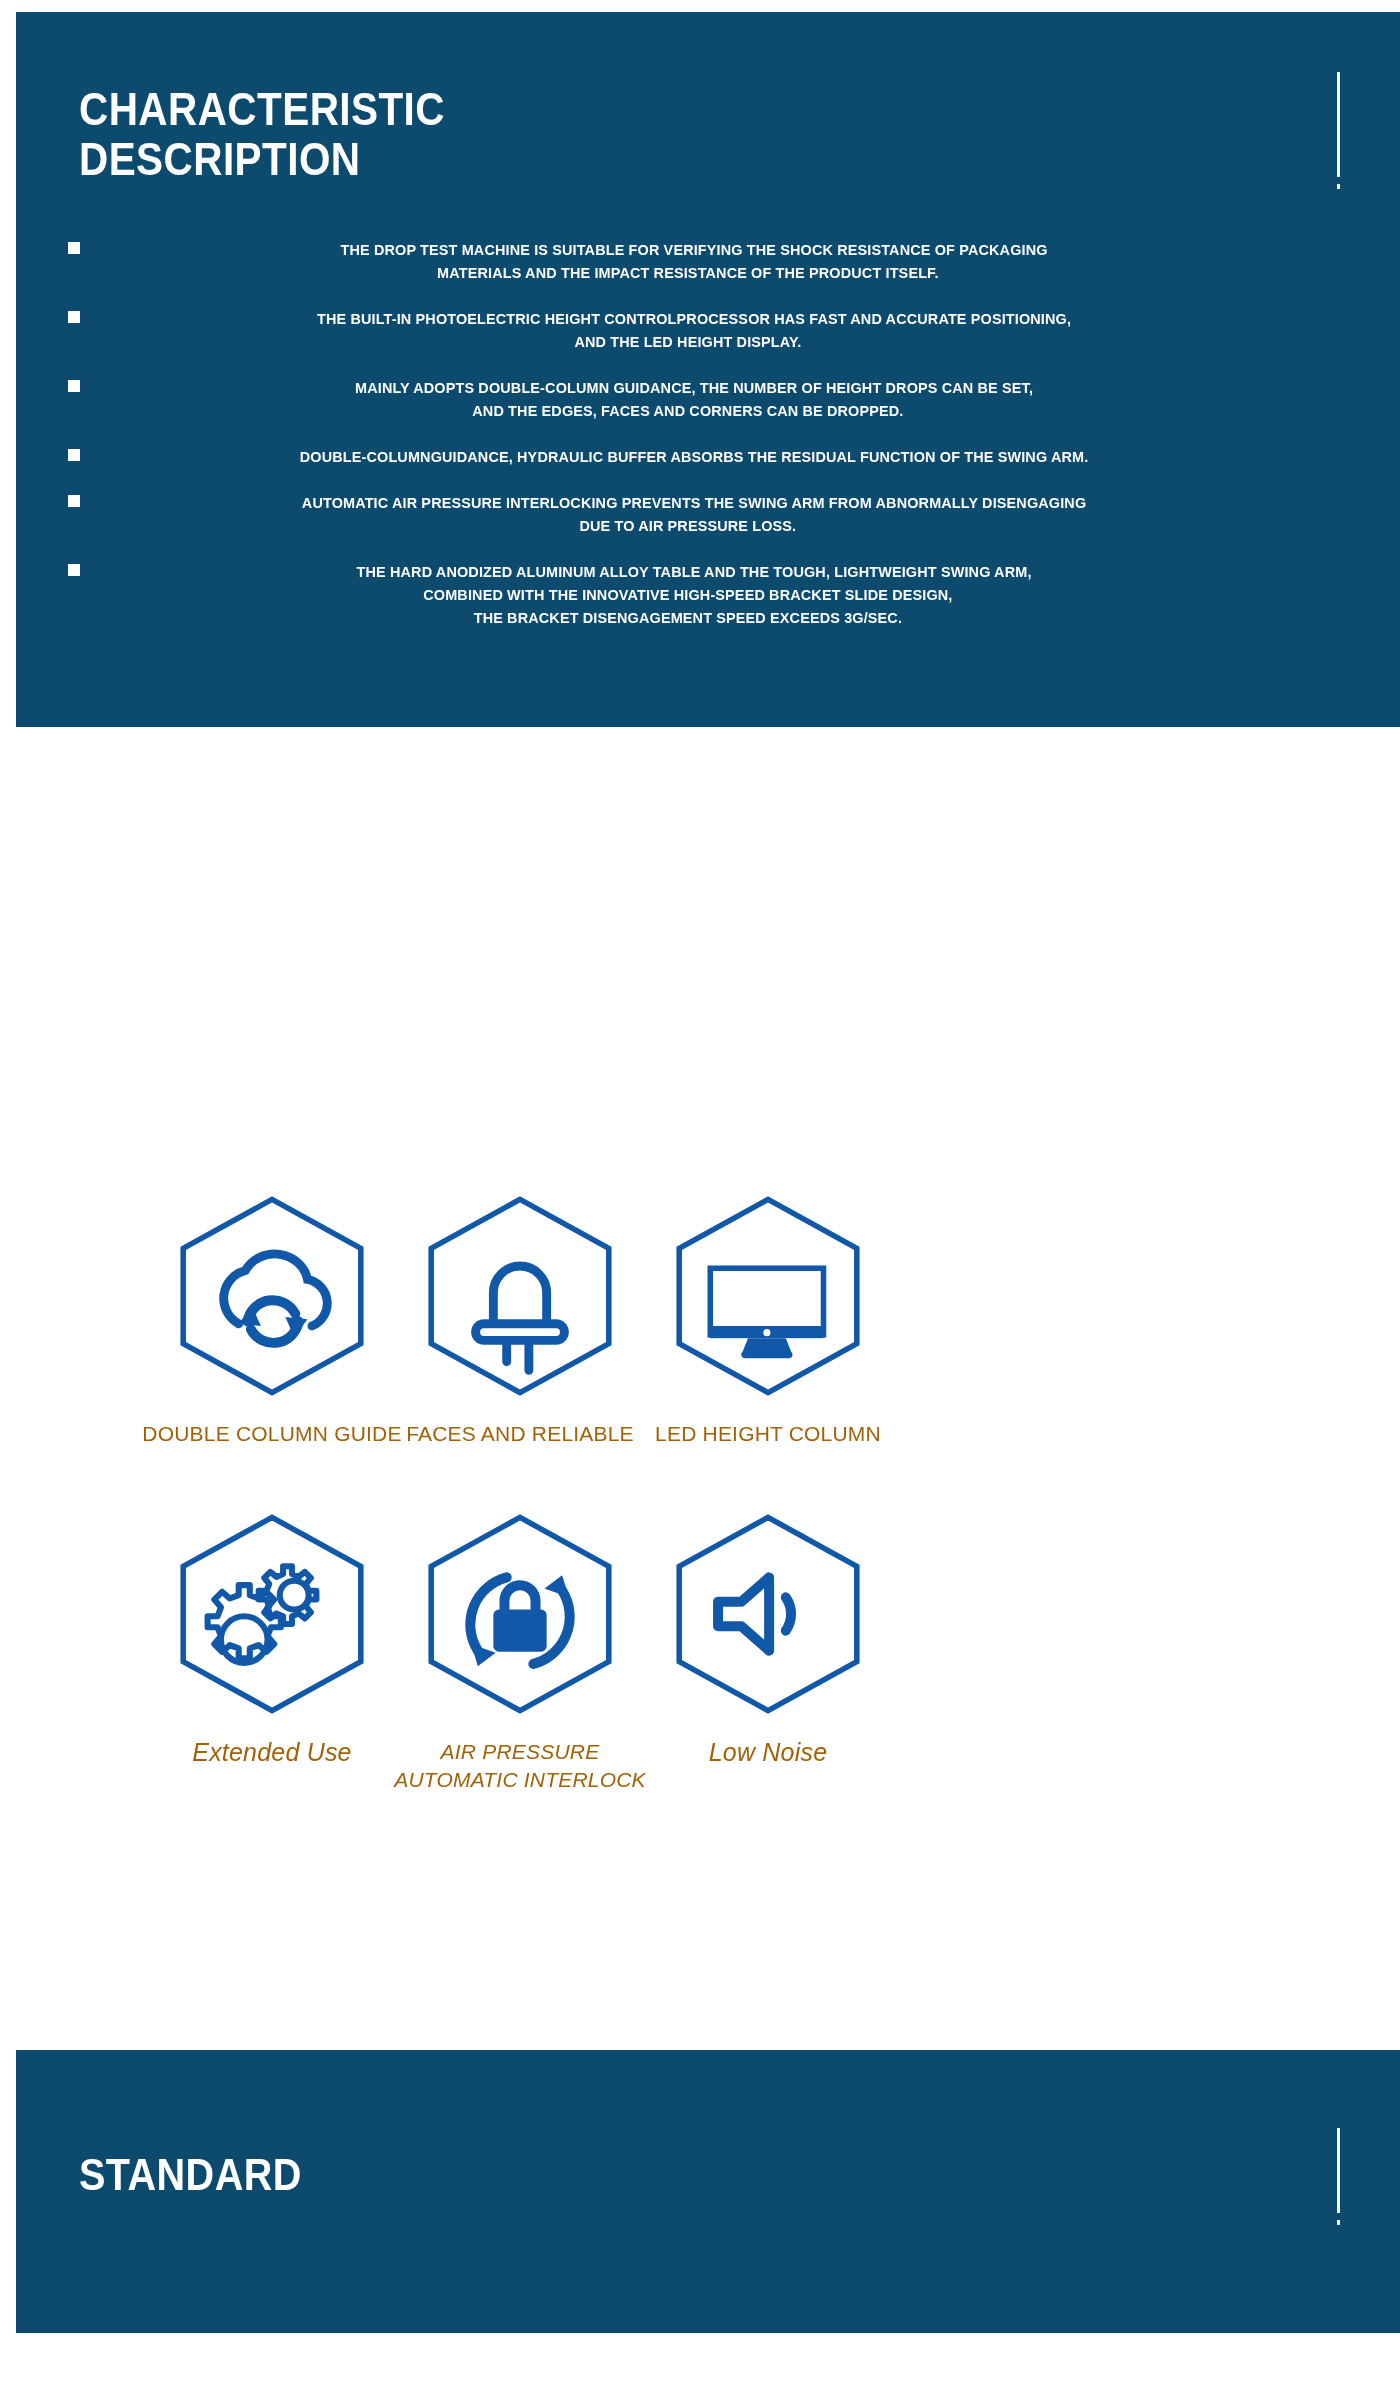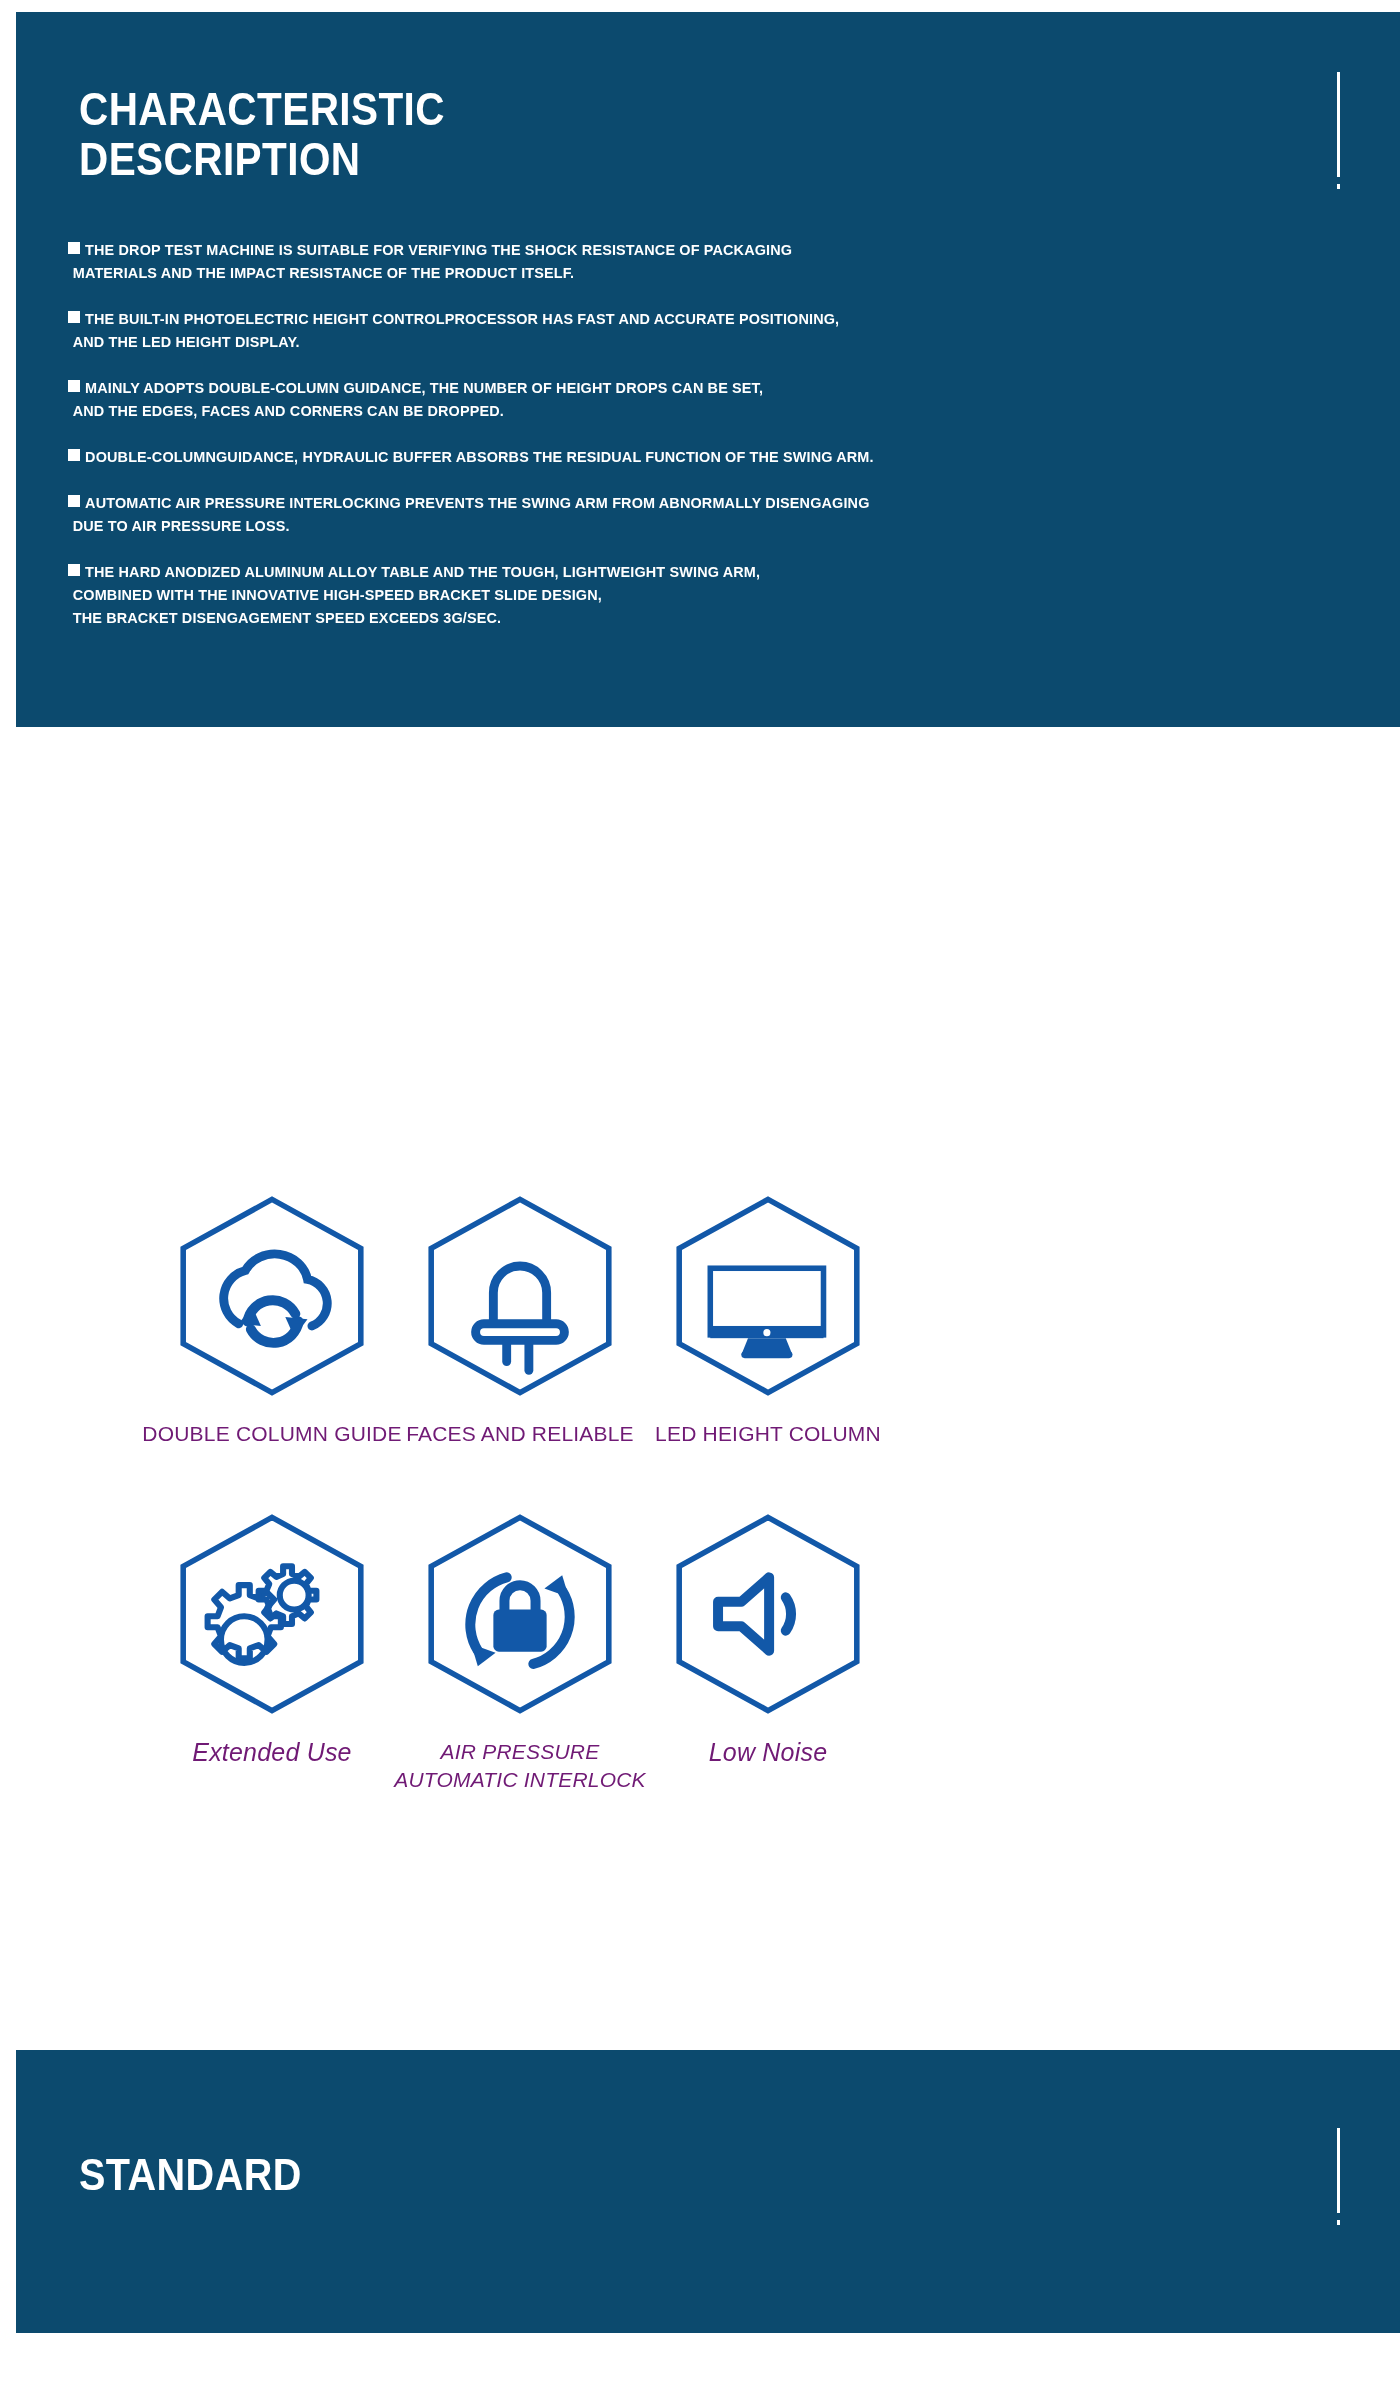--- a/index.html
+++ b/index.html
@@ -44,20 +44,21 @@
     white-space:pre-line;
   }
   .hdr-title.t1{ top:72px; }
   .hdr-title.t2{ top:2092px; font-size:45px; }
 
   
   .bullets{
     position:absolute;
     left:52px; top:226px;
     width:1300px;
+    text-align:center;
   }
   .bullet-item{
     position:relative;
     margin-bottom:23px;
   }
   .bullet-mark{
     position:absolute;
     left:0; top:4px;
     width:12px; height:12px;
     background:#ffffff;
@@ -90,21 +91,21 @@
   .icon-cell{
     width:248px;
     display:flex;
     flex-direction:column;
     align-items:center;
   }
   .hex-wrap{ width:222px; height:212px; position:relative; }
   .hex-wrap svg{ display:block; width:100%; height:100%; }
   .icon-label{
     margin-top:18px;
-    color:#701a75;
+    color:#a16207;
     font-family:"Liberation Sans Narrow","Liberation Sans", sans-serif;
     font-size:22px;
     line-height:28px;
     text-align:center;
     letter-spacing:.2px;
     width:260px;
   }
   .icon-label.cap{ font-size:21px; }
   .icon-label.mixed{ font-size:25px; }
 </style>

